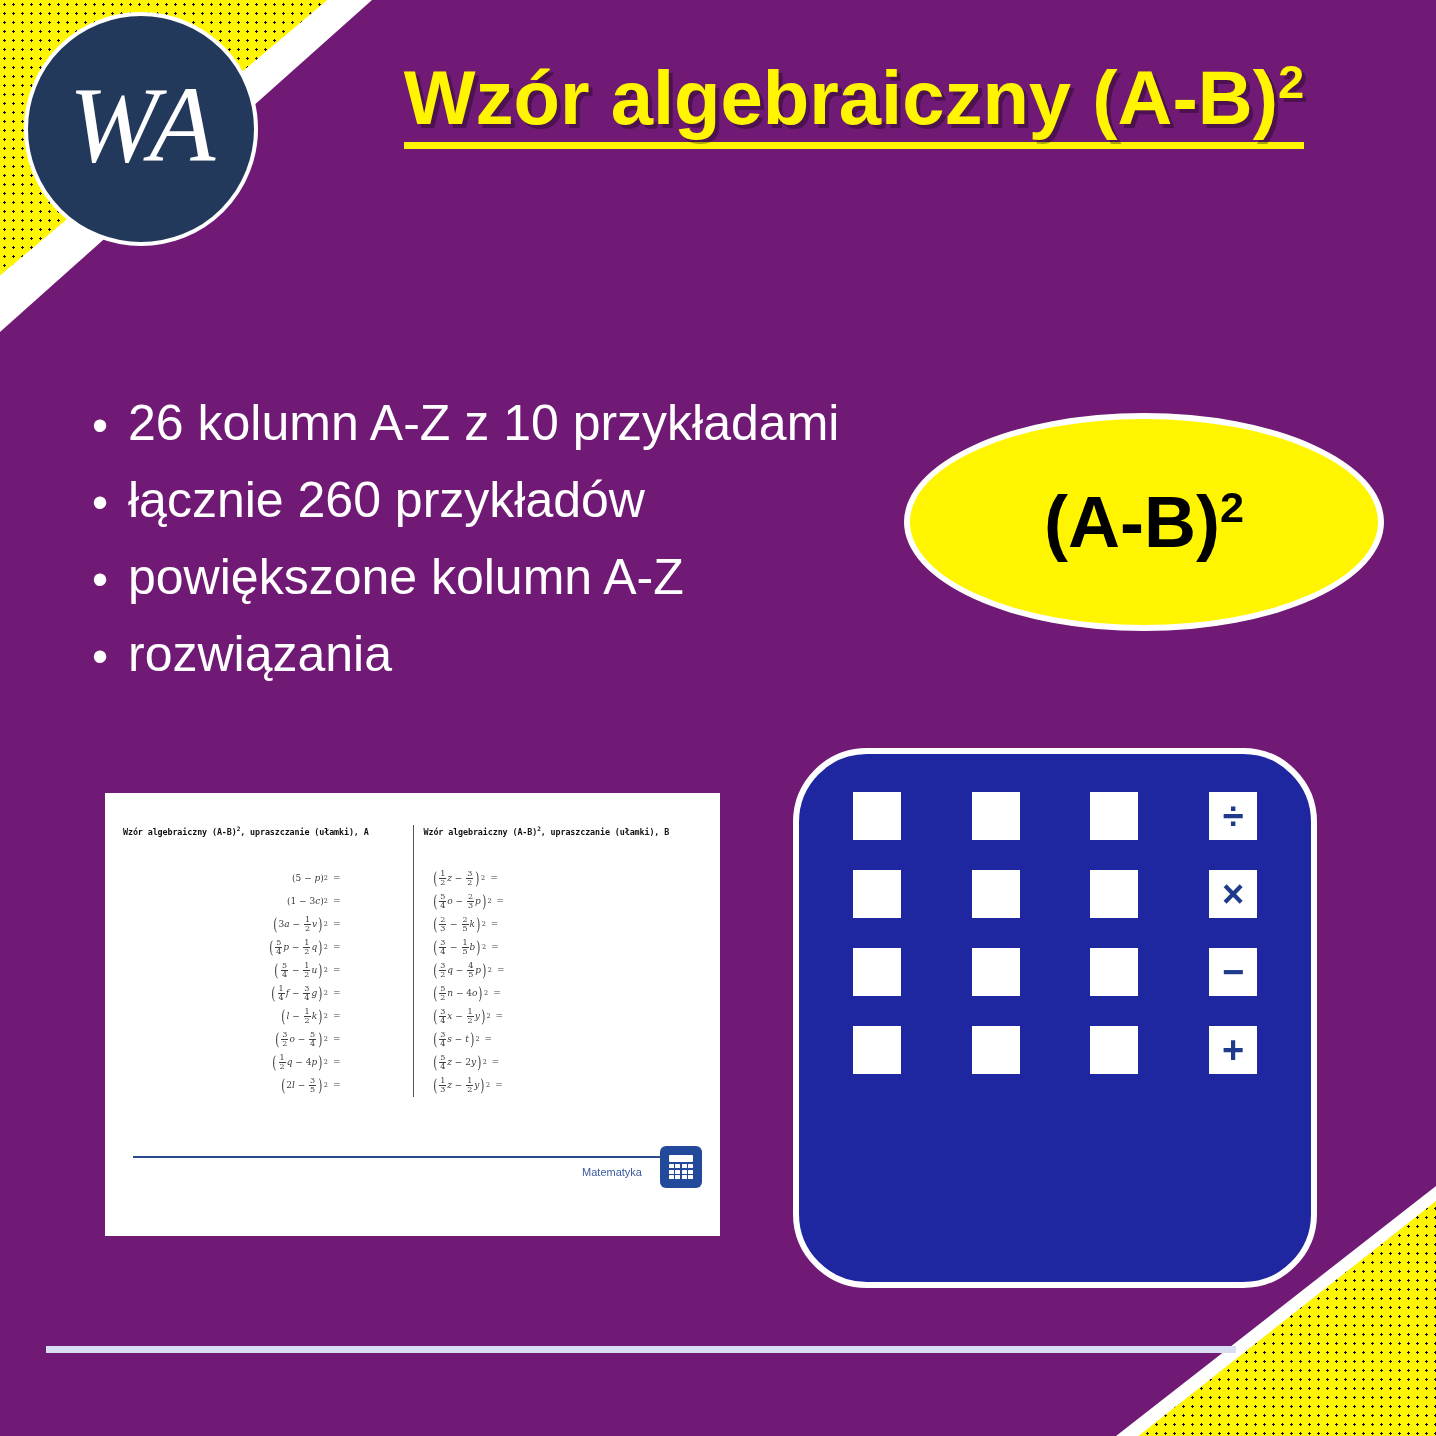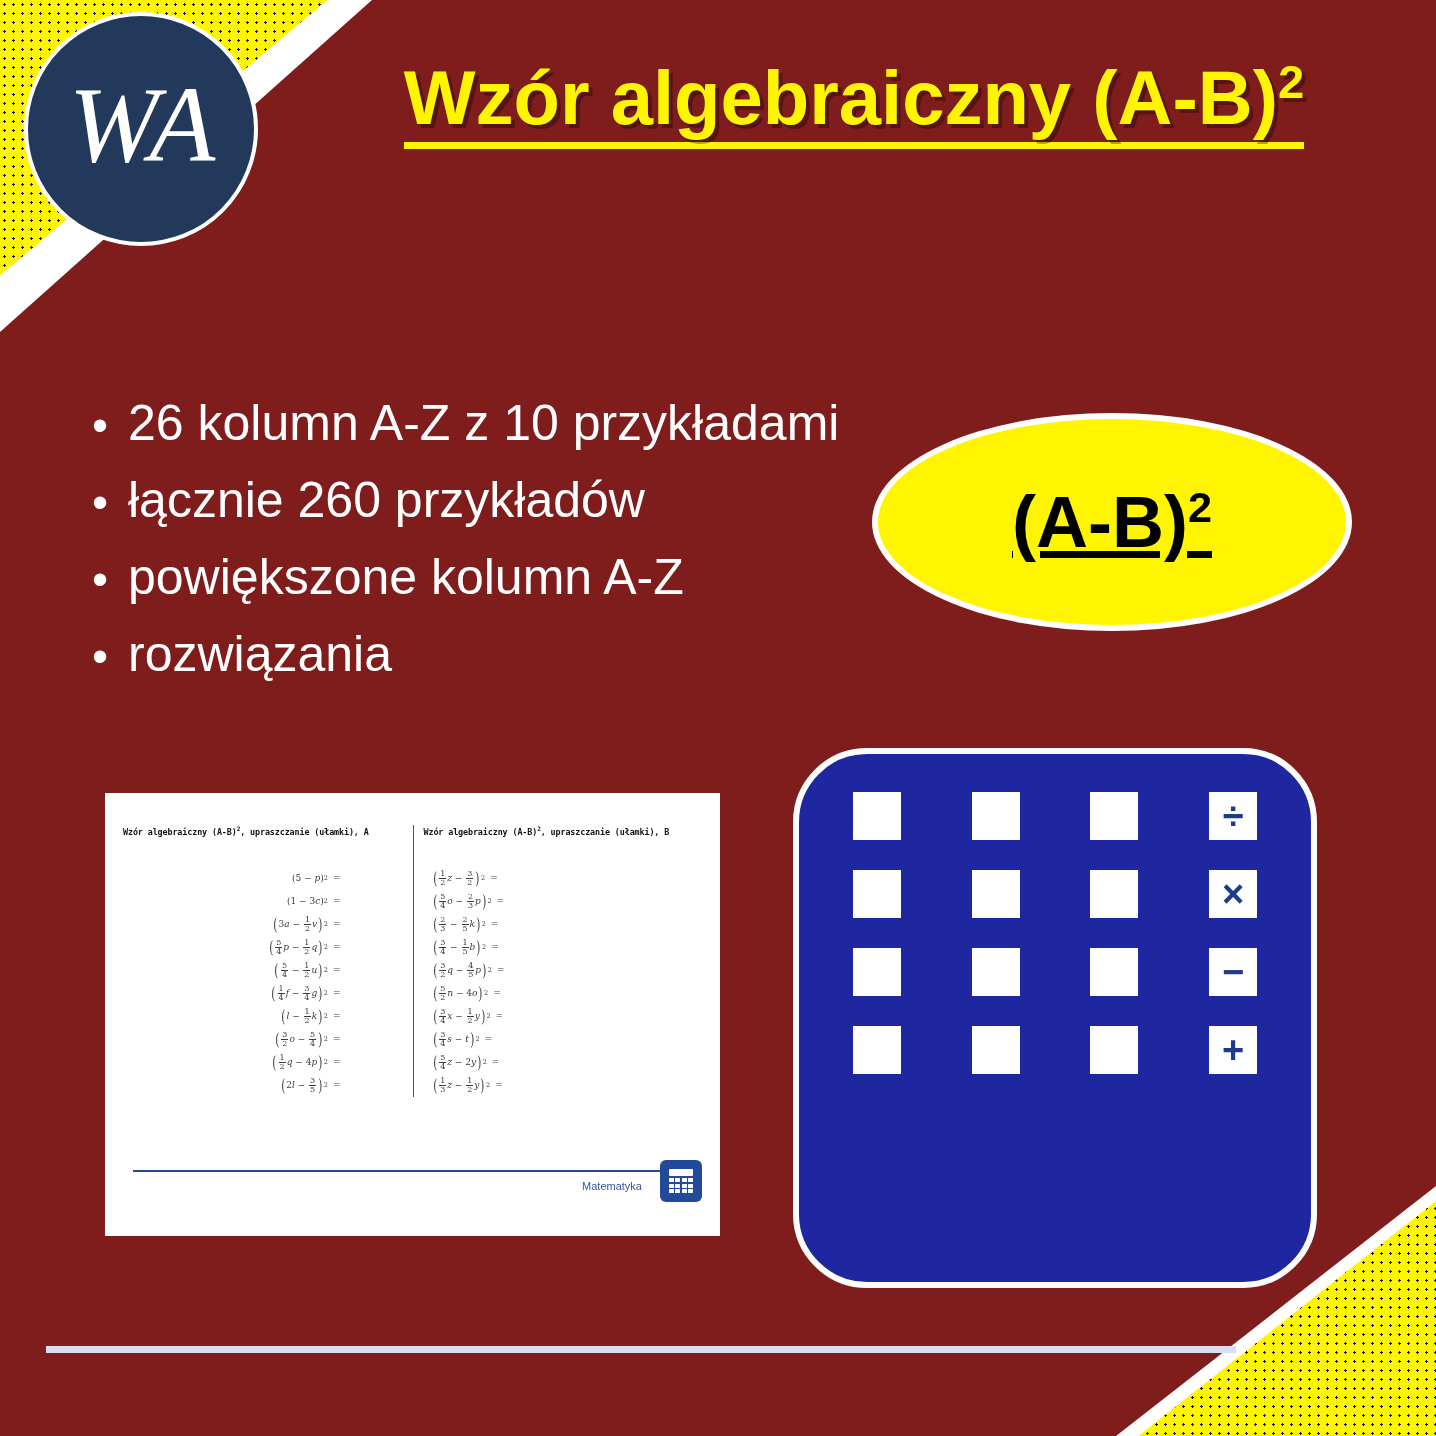--- a/index.html
+++ b/index.html
@@ -4,21 +4,21 @@
 <style>
   html, body {
     margin: 0;
     padding: 0;
     background: #0d0d2b;
   }
   #slide {
     position: relative;
     width: 1436px;
     height: 1436px;
-    background: #7f1d1d;
+    background: #701a75;
     overflow: hidden;
     font-family: "Liberation Sans", sans-serif;
   }
   .tl-wrap { position: absolute; top:0; left:0; width: 372px; height: 332px; }
   .tl-white {
     position: absolute; top:0; left:0;
     width: 372px; height: 332px;
     background: #ffffff;
     clip-path: polygon(0 0, 100% 0, 0 100%);
   }
@@ -119,31 +119,30 @@
   .bullet-text {
     color: #ffffff;
     font-size: 50px;
     line-height: 1.26;
     flex: 1;
   }
 
   
   .ellipse {
     position: absolute;
-    left: 872px; top: 413px;
+    left: 904px; top: 413px;
     width: 480px; height: 218px;
     border-radius: 50%;
     background: #FFF500;
     border: 6px solid #ffffff;
     box-sizing: border-box;
     display: flex;
     align-items: center;
     justify-content: center;
     z-index: 4;
-    text-decoration: underline;
   }
   .ellipse-text {
     font-size: 72px;
     font-weight: bold;
     color: #000000;
     line-height: 1;
   }
   .ellipse-text .sup { font-size: 0.6em; }
 
   
@@ -204,21 +203,21 @@
     line-height: 0.9;
     transform: scaleX(0.62);
     display: inline-block;
   }
   .expr .it { font-style: italic; }
   .expr .exp { font-size: 6.5px; vertical-align: super; }
   .eqs { margin-left: 5px; }
 
   .ws-footer {
     position: absolute;
-    left: 0; right: 0; bottom: 0;
+    left: 0; right: 0; bottom: 14px;
     height: 86px;
   }
   .ws-rule {
     position: absolute;
     left: 28px; right: 32px; top: 20px;
     height: 1.6px;
     background: #2b4a8b;
   }
   .ws-foot-label {
     position: absolute;

